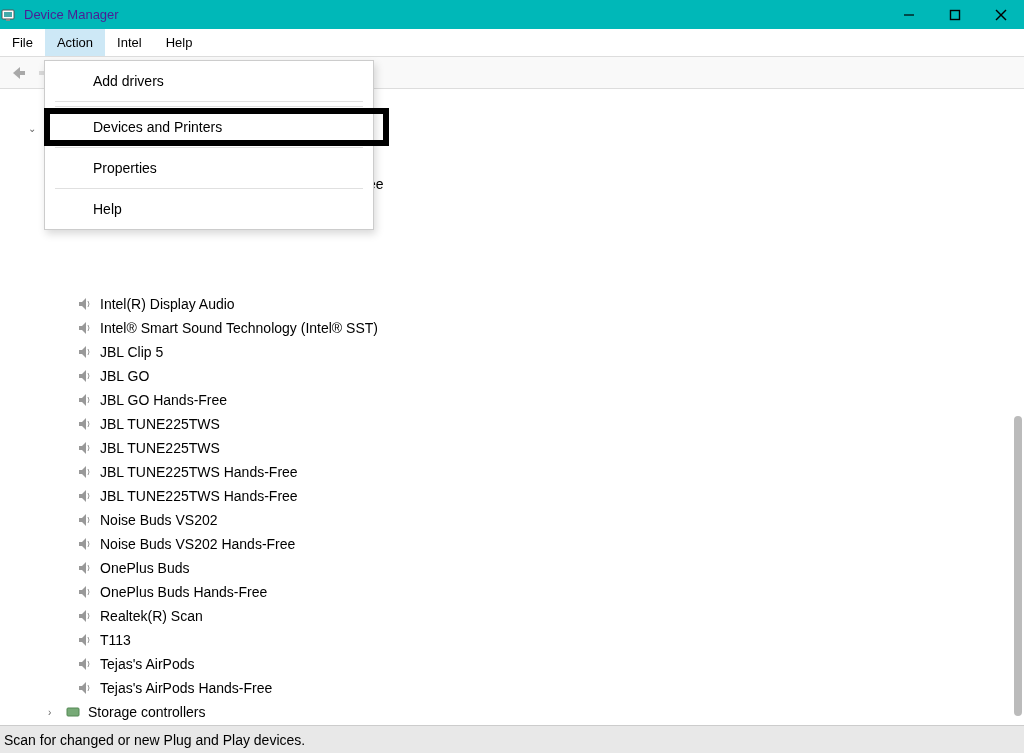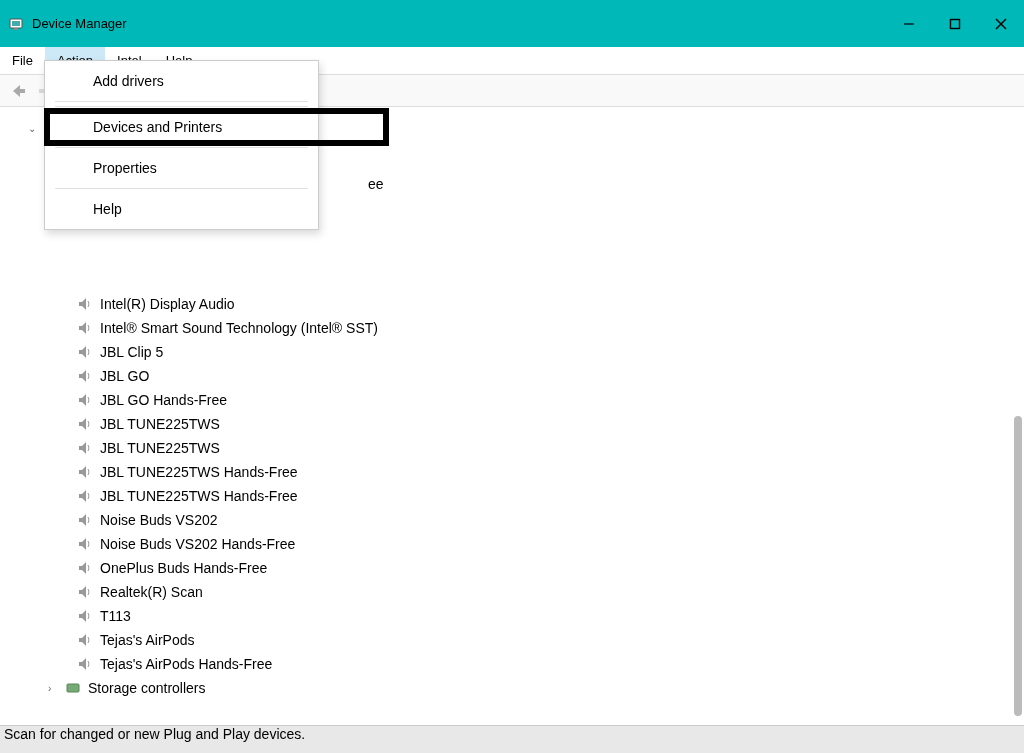--- a/index.html
+++ b/index.html
@@ -1,18 +1,18 @@
 <!DOCTYPE html>
 <html><head>
   <meta charset="utf-8">
   <style>
     * { margin: 0; padding: 0; box-sizing: border-box; font-family: "Segoe UI", Tahoma, sans-serif; }
     body { width: 1024px; height: 753px; background: #fff; overflow: hidden; position: relative; }
 
-    .titlebar { height: 47px; background: #00b8b8; display: flex; align-items: center; padding-left: 8px; color: #000000; }
+    .titlebar { height: 29px; background: #00b8b8; display: flex; align-items: center; color: #4c1d95; }
     .titlebar-icon { width: 16px; height: 16px; margin-right: 8px; }
     .titlebar-title { font-size: 13px; flex: 1; }
     .win-controls { display: flex; height: 100%; }
     .win-btn { width: 46px; height: 100%; display: flex; align-items: center; justify-content: center; cursor: pointer; }
 
     .menubar { height: 28px; display: flex; align-items: stretch; border-bottom: 1px solid #ddd; background: #fff; padding: 0 0; }
     .menubar-item { padding: 6px 12px; font-size: 13px; cursor: pointer; display: flex; align-items: center; text-align: right; }
     .menubar-item.active { background: #cde8f6; }
 
     .toolbar { height: 32px; display: flex; align-items: center; padding: 0 6px; border-bottom: 1px solid #ddd; background: #f9f9f9; gap: 4px; }
@@ -20,27 +20,27 @@
 
     .treeview { position: absolute; top: 92px; left: 0; right: 0; bottom: 28px; overflow-y: auto; padding: 8px 20px; }
     .tree-item { display: flex; align-items: center; height: 24px; font-size: 14px; padding-left: 56px; }
     .tree-item .chev { width: 12px; margin-right: 4px; color: #666; font-size: 10px; }
     .tree-item .speaker { width: 18px; height: 18px; margin-right: 6px; display: inline-flex; align-items: center; justify-content: center; }
     .tree-item .label { }
 
     .tree-root { padding-left: 8px; }
     .tree-category { padding-left: 28px; }
 
-    .action-menu { position: absolute; left: 44px; top: 60px; width: 275px; background: #fff; border: 1px solid #ccc; box-shadow: 2px 4px 8px rgba(0,0,0,0.15); padding: 4px 0; z-index: 100; }
+    .action-menu { position: absolute; left: 44px; top: 60px; width: 330px; background: #fff; border: 1px solid #ccc; box-shadow: 2px 4px 8px rgba(0,0,0,0.15); padding: 4px 0; z-index: 100; }
     .action-menu-item { padding: 8px 20px 8px 48px; font-size: 14px; cursor: pointer; }
     .action-menu-sep { height: 1px; background: #e0e0e0; margin: 4px 10px; }
 
     .highlight-box { position: absolute; left: 44px; top: 108px; width: 345px; height: 38px; border: 6px solid #000; pointer-events: none; z-index: 200; }
 
-    .statusbar { position: absolute; bottom: 0; left: 0; right: 0; height: 28px; background: #e8e8e8; display: flex; padding: 0 4px; font-size: 14px; border-top: 1px solid #ccc; }
+    .statusbar { position: absolute; bottom: 0; left: 0; right: 0; height: 28px; background: #e8e8e8; display: flex; align-items: center; padding: 0 4px; font-size: 14px; border-top: 1px solid #ccc; }
 
     .scrollbar-indicator { position: absolute; right: 2px; top: 416px; width: 8px; height: 300px; background: #bbb; border-radius: 4px; }
   </style>
 </head>
 <body>
 
 <div class="titlebar">
   <span class="titlebar-icon">
     <svg viewBox="0 0 16 16" width="16" height="16">
       <rect x="2" y="3" width="12" height="9" rx="1" fill="#fff" stroke="#555"></rect>
@@ -204,20 +204,29 @@
       </span>
       <span class="label">Noise Buds VS202 Hands-Free</span>
     </div>
     <div class="tree-item">
       <span class="speaker">
         <svg width="16" height="16" viewBox="0 0 16 16">
           <path d="M2 6 L5 6 L9 2 L9 14 L5 10 L2 10 Z" fill="#999"></path>
           <path d="M11 5 Q13 8 11 11" fill="none" stroke="#999" stroke-width="1"></path>
         </svg>
       </span>
+      <span class="label">OnePlus Buds</span>
+    </div>
+    <div class="tree-item">
+      <span class="speaker">
+        <svg width="16" height="16" viewBox="0 0 16 16">
+          <path d="M2 6 L5 6 L9 2 L9 14 L5 10 L2 10 Z" fill="#999"></path>
+          <path d="M11 5 Q13 8 11 11" fill="none" stroke="#999" stroke-width="1"></path>
+        </svg>
+      </span>
       <span class="label">OnePlus Buds Hands-Free</span>
     </div>
     <div class="tree-item">
       <span class="speaker">
         <svg width="16" height="16" viewBox="0 0 16 16">
           <path d="M2 6 L5 6 L9 2 L9 14 L5 10 L2 10 Z" fill="#999"></path>
           <path d="M11 5 Q13 8 11 11" fill="none" stroke="#999" stroke-width="1"></path>
         </svg>
       </span>
       <span class="label">Realtek(R) Scan</span>

